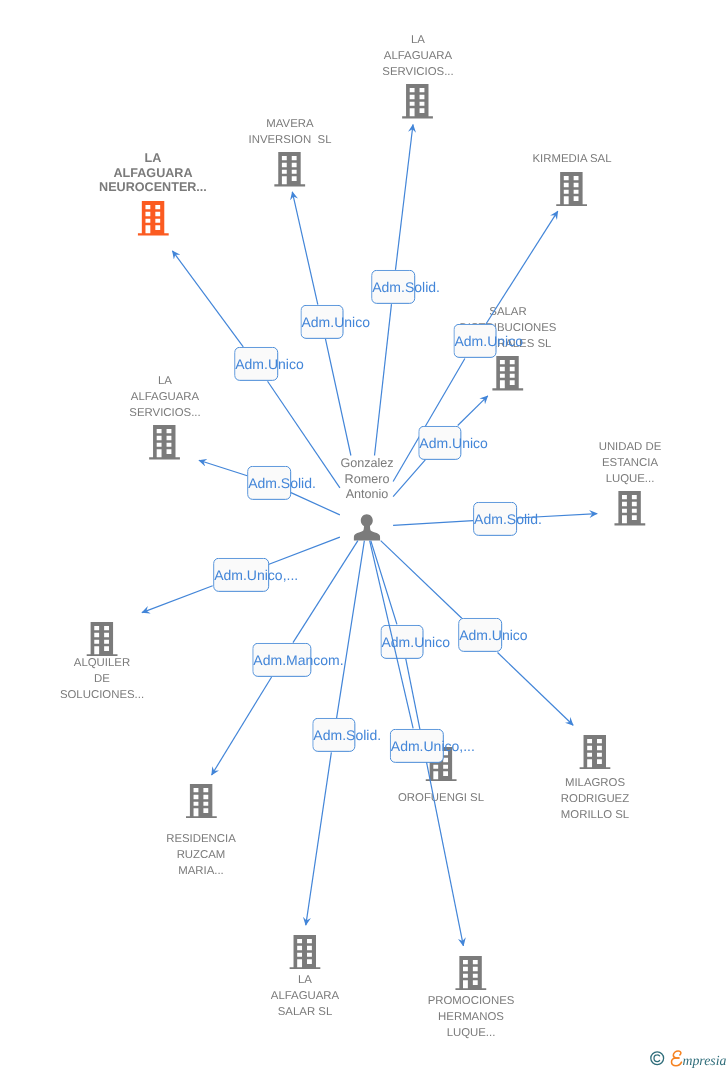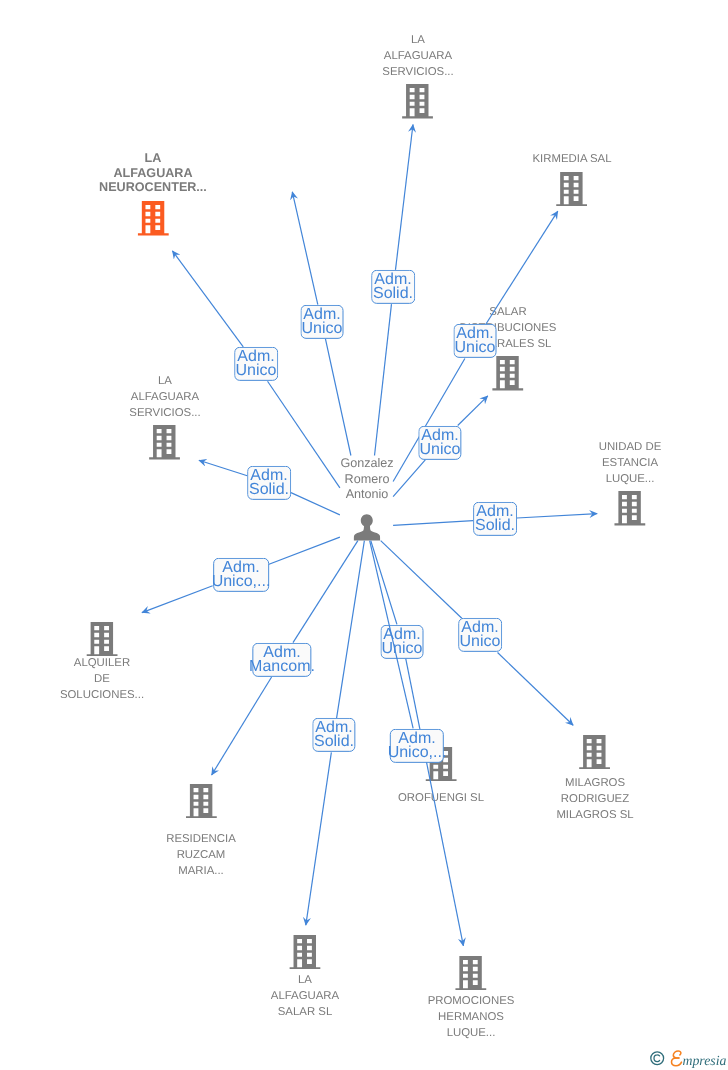--- a/index.html
+++ b/index.html
@@ -7,23 +7,23 @@
   -webkit-font-smoothing:antialiased;text-rendering:geometricPrecision;}
 #stage{position:absolute;left:0;top:0;width:728px;height:1070px;background:#fff;opacity:0.999;}
 svg#edges{position:absolute;left:0;top:0;width:728px;height:1070px;}
 svg.elayer{position:absolute;left:0;top:0;width:728px;height:1070px;pointer-events:none;}
 .node{position:absolute;text-align:center;transform:translateX(-50%) translateZ(0);will-change:transform;}
 .cap{-webkit-font-smoothing:antialiased;font-size:11.4px;line-height:15.8px;color:#7b7b7b;white-space:pre;}
 .pcap{font-size:12.6px;line-height:15.65px;}
 .ecap{font-size:12.6px;line-height:14.58px;font-weight:bold;}
 .ico{display:block;margin:0 auto;}
 .elabel{-webkit-font-smoothing:antialiased;will-change:transform;position:absolute;background:#fafafa;border:1.3px solid #4a8cd8;border-radius:5.5px;
-  font-size:16px;line-height:14.4px;color:#4285d8;text-align:center;
+  font-size:14px;line-height:14.4px;color:#4285d8;text-align:center;
   box-sizing:border-box;transform:translate(-50%,-50%) translateZ(0);
-  display:flex;flex-direction:column;align-items:center;justify-content:center;height:34.3px;}
+  display:flex;flex-direction:row;align-items:center;height:34.3px;}
 .elabel i{font-style:normal;display:block;white-space:pre;}
 #footer{position:absolute;left:649px;top:1050px;width:79px;height:18px;}
 #footer svg{display:block;}
 </style>
 </head>
 <body>
 
 <div id="stage">
   <svg id="edges" viewBox="0 0 728 1070" xmlns="http://www.w3.org/2000/svg">
       <defs>
@@ -114,20 +114,29 @@
       <div class="node" style="left: 153px; top: 150.96px;">
         <div>
           <div class="cap ecap">LA</div>
           <div class="cap ecap">ALFAGUARA</div>
           <div class="cap ecap">NEUROCENTER...</div>
         </div>
         <svg viewBox="1.2 0.3 29.9 33.4" width="32.4" height="34.4" class="ico" style="margin-top: 6.6px;">
           <path fill="#fb5b21" fill-rule="evenodd" d="M5.0 0.3 L26.8 0.3 L26.8 31.6 L31.1 31.6 L31.1 33.7 L1.2 33.7 L1.2 31.6 L5.0 31.6 Z M8.54 4.17h4.72v4.21h-4.72z M18.11 4.17h4.72v4.21h-4.72z M8.54 10.83h4.72v4.22h-4.72z M18.11 10.83h4.72v4.22h-4.72z M8.54 17.45h4.72v3.95h-4.72z M18.11 17.45h4.72v3.95h-4.72z M8.54 23.8h4.72v7.8h-4.72z M18.11 23.8h4.72v4.63h-4.72z"></path>
         </svg>
       </div>
+      <div class="node" style="left: 290px; top: 116.96px;">
+        <div>
+          <div class="cap">MAVERA</div>
+          <div class="cap">INVERSION  SL</div>
+        </div>
+        <svg viewBox="1.2 0.3 29.9 33.4" width="32.4" height="34.4" class="ico" style="margin-top: 3.74px;">
+          <path fill="#7b7b7b" fill-rule="evenodd" d="M5.0 0.3 L26.8 0.3 L26.8 31.6 L31.1 31.6 L31.1 33.7 L1.2 33.7 L1.2 31.6 L5.0 31.6 Z M8.54 4.17h4.72v4.21h-4.72z M18.11 4.17h4.72v4.21h-4.72z M8.54 10.83h4.72v4.22h-4.72z M18.11 10.83h4.72v4.22h-4.72z M8.54 17.45h4.72v3.95h-4.72z M18.11 17.45h4.72v3.95h-4.72z M8.54 23.8h4.72v7.8h-4.72z M18.11 23.8h4.72v4.63h-4.72z"></path>
+        </svg>
+      </div>
       <div class="node" style="left: 418px; top: 33.16px;">
         <div>
           <div class="cap">LA</div>
           <div class="cap">ALFAGUARA</div>
           <div class="cap">SERVICIOS...</div>
         </div>
         <svg viewBox="1.2 0.3 29.9 33.4" width="32.4" height="34.4" class="ico" style="margin-top: 3.74px;">
           <path fill="#7b7b7b" fill-rule="evenodd" d="M5.0 0.3 L26.8 0.3 L26.8 31.6 L31.1 31.6 L31.1 33.7 L1.2 33.7 L1.2 31.6 L5.0 31.6 Z M8.54 4.17h4.72v4.21h-4.72z M18.11 4.17h4.72v4.21h-4.72z M8.54 10.83h4.72v4.22h-4.72z M18.11 10.83h4.72v4.22h-4.72z M8.54 17.45h4.72v3.95h-4.72z M18.11 17.45h4.72v3.95h-4.72z M8.54 23.8h4.72v7.8h-4.72z M18.11 23.8h4.72v4.63h-4.72z"></path>
         </svg>
       </div>
@@ -197,21 +206,21 @@
           <div class="cap">OROFUENGI SL</div>
         </div>
       </div>
       <div class="node" style="left: 595px; top: 734.8px;">
         <svg viewBox="1.2 0.3 29.9 33.4" width="32.4" height="34.4" class="ico">
           <path fill="#7b7b7b" fill-rule="evenodd" d="M5.0 0.3 L26.8 0.3 L26.8 31.6 L31.1 31.6 L31.1 33.7 L1.2 33.7 L1.2 31.6 L5.0 31.6 Z M8.54 4.17h4.72v4.21h-4.72z M18.11 4.17h4.72v4.21h-4.72z M8.54 10.83h4.72v4.22h-4.72z M18.11 10.83h4.72v4.22h-4.72z M8.54 17.45h4.72v3.95h-4.72z M18.11 17.45h4.72v3.95h-4.72z M8.54 23.8h4.72v7.8h-4.72z M18.11 23.8h4.72v4.63h-4.72z"></path>
         </svg>
         <div style="margin-top: 7px;">
           <div class="cap">MILAGROS</div>
           <div class="cap">RODRIGUEZ</div>
-          <div class="cap">MILAGROS SL</div>
+          <div class="cap">MORILLO SL</div>
         </div>
       </div>
       <div class="node" style="left: 304.7px; top: 934.6px;">
         <svg viewBox="1.2 0.3 29.9 33.4" width="32.4" height="34.4" class="ico">
           <path fill="#7b7b7b" fill-rule="evenodd" d="M5.0 0.3 L26.8 0.3 L26.8 31.6 L31.1 31.6 L31.1 33.7 L1.2 33.7 L1.2 31.6 L5.0 31.6 Z M8.54 4.17h4.72v4.21h-4.72z M18.11 4.17h4.72v4.21h-4.72z M8.54 10.83h4.72v4.22h-4.72z M18.11 10.83h4.72v4.22h-4.72z M8.54 17.45h4.72v3.95h-4.72z M18.11 17.45h4.72v3.95h-4.72z M8.54 23.8h4.72v7.8h-4.72z M18.11 23.8h4.72v4.63h-4.72z"></path>
         </svg>
         <div style="margin-top: 3.74px;">
           <div class="cap">LA</div>
           <div class="cap">ALFAGUARA</div>
           <div class="cap">SALAR SL</div>

